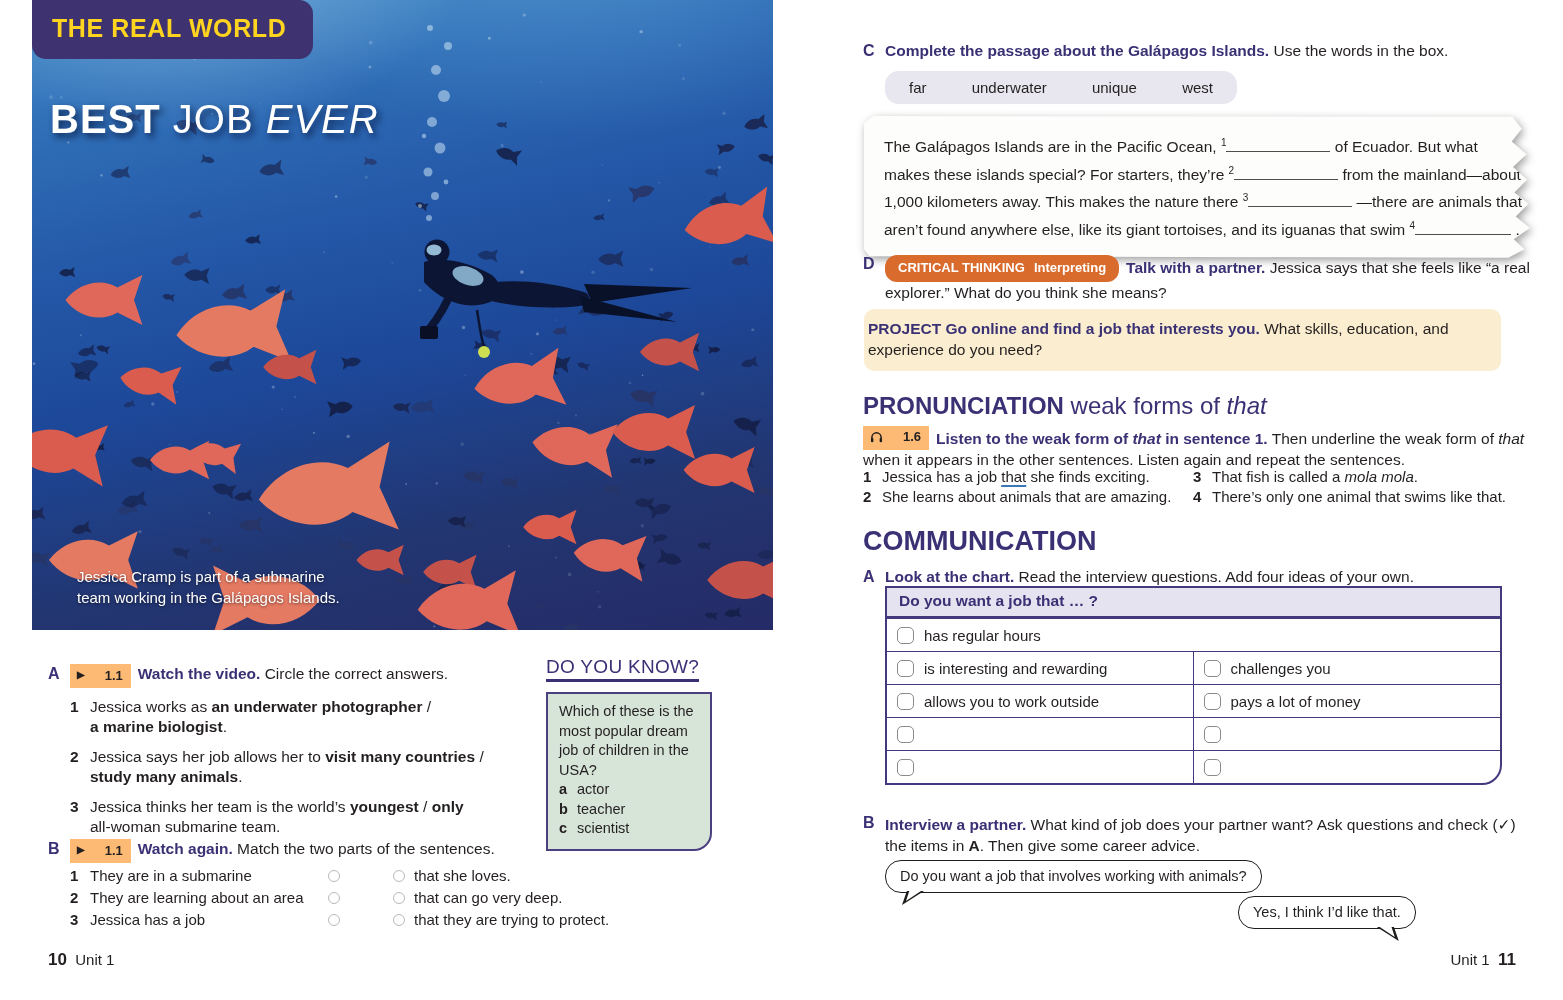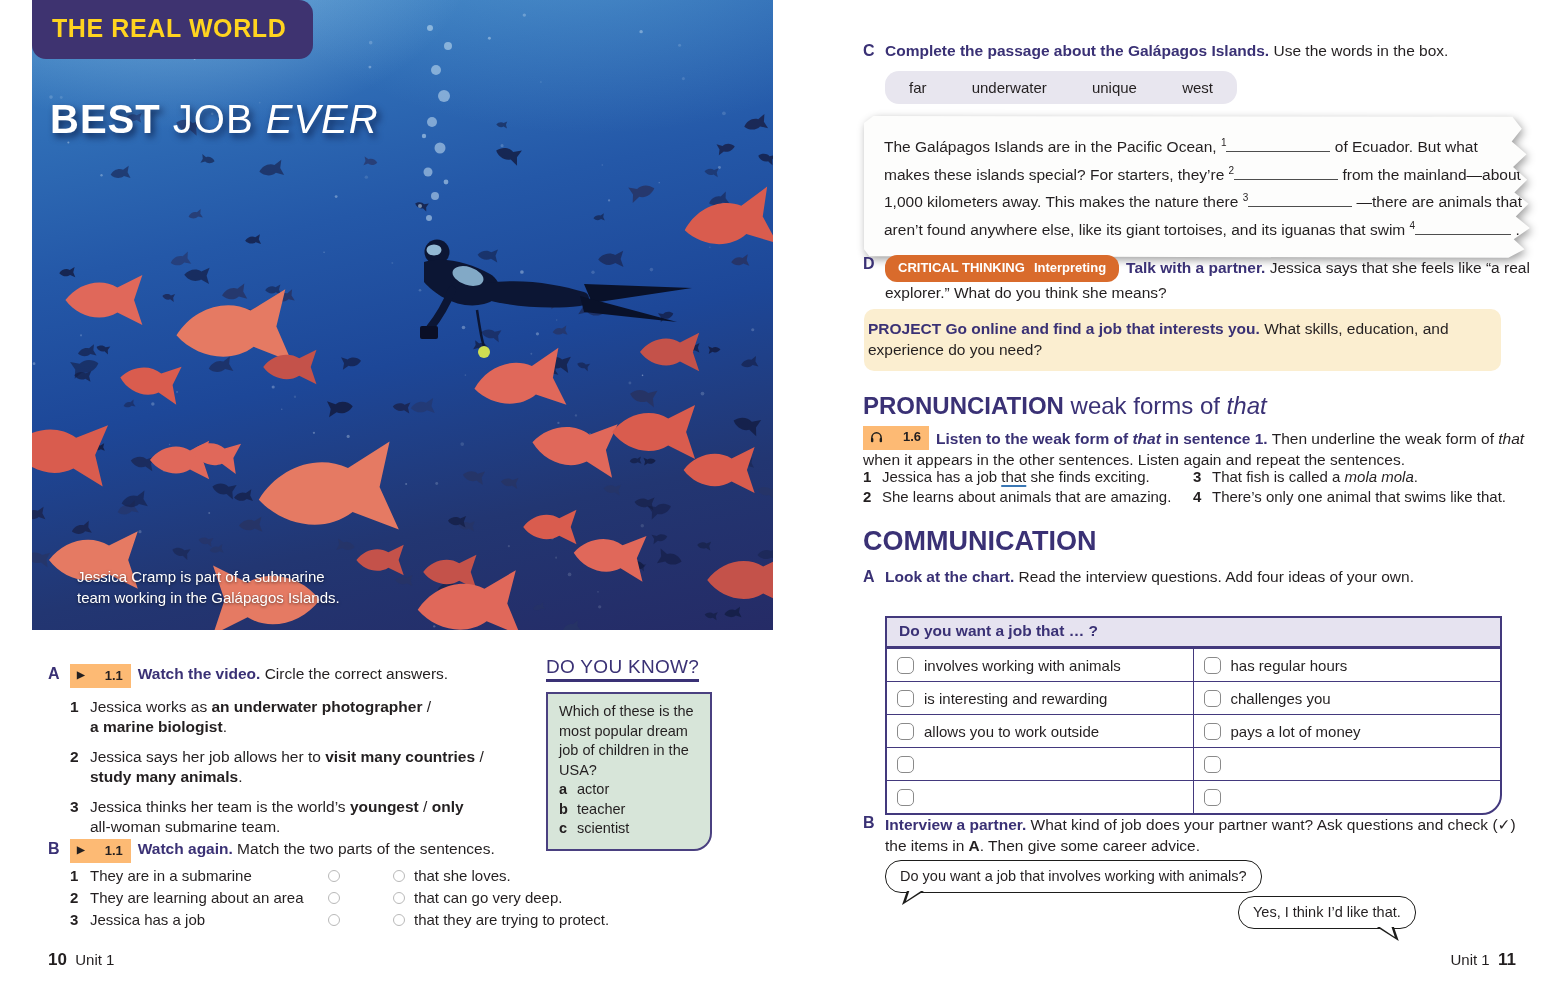--- a/index.html
+++ b/index.html
@@ -113,21 +113,21 @@
   .pron-cols { position:absolute; left:863px; top:467px; width:685px; display:flex; }
   .pron-col1 { width:330px; }
   .pron-col2 { flex:1; }
   .pron-row { display:flex; font-size:15px; line-height:20px; }
   .pron-row .num { flex:0 0 19px; font-weight:700; }
   .u-that { text-decoration:underline; text-decoration-color:#3a77b5; text-decoration-thickness:1.5px; text-underline-offset:3px; }
 
   .comm-title { position:absolute; left:863px; top:526px; font-size:27px; font-weight:800; color:#3a3175; }
   .row-comm-a { position:absolute; left:863px; top:568px; width:678px; display:flex; font-size:15.5px; }
   .job-table {
-    position:absolute; left:885px; top:616px; width:617px;
+    position:absolute; left:885px; top:586px; width:617px;
     border:2px solid #43397d; border-radius:0 0 20px 0; overflow:hidden; background:#fff;
   }
   .job-table .t-header {
     background:#e6e3f0; color:#3a3175; font-weight:700; font-size:15.5px;
     padding:4px 12px 6px; border-bottom:2px solid #43397d;
   }
   .t-row { display:flex; border-top:1.5px solid #43397d; height:33px; }
   .t-row:first-of-type { border-top:none; }
   .t-cell { width:50%; display:flex; align-items:center; gap:10px; padding:0 10px; font-size:15px; }
   .t-cell.left { border-right:1.5px solid #43397d; }
@@ -556,24 +556,20 @@
 <div class="comm-title">COMMUNICATION</div>
 
 <div class="row-comm-a">
   <span class="sec-label">A</span>
   <p><span class="ex-bold">Look at the chart.</span><span> Read the interview questions. Add four ideas of your own.</span></p>
 </div>
 
 <div class="job-table">
   <div class="t-header">Do you want a job that … ?</div>
   <div class="t-row">
-    <div class="t-cell left">
-        <span class="checkbox"></span>
-        <span>involves working with animals</span>
-      </div>
     <div class="t-cell">
         <span class="checkbox"></span>
         <span>has regular hours</span>
       </div>
   </div>
   <div class="t-row">
     <div class="t-cell left">
         <span class="checkbox"></span>
         <span>is interesting and rewarding</span>
       </div>

